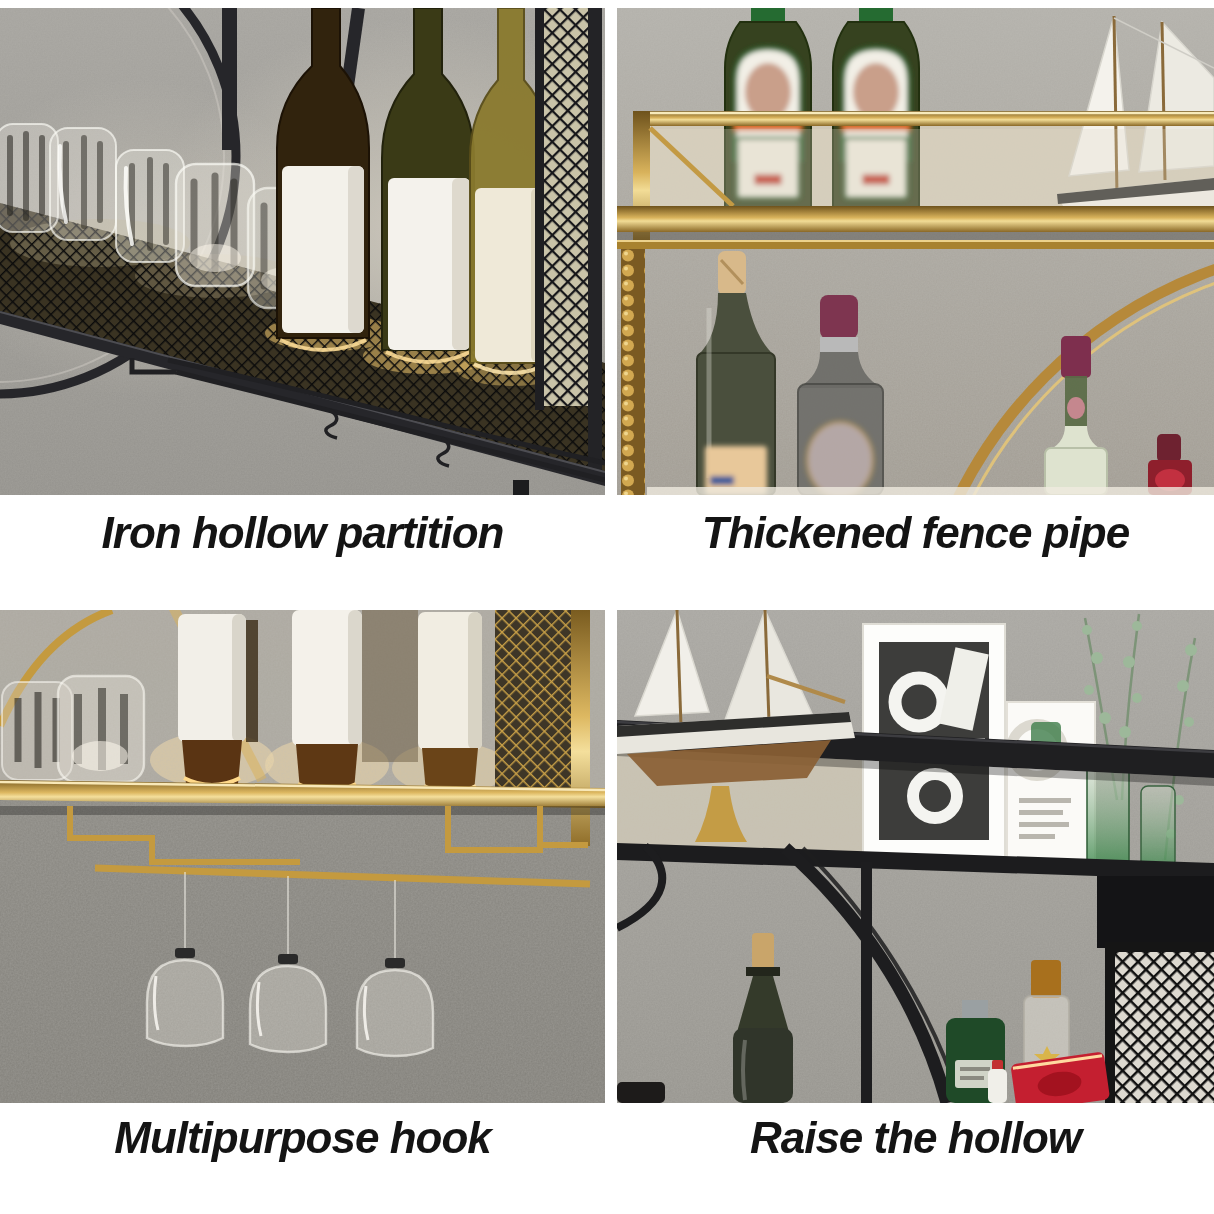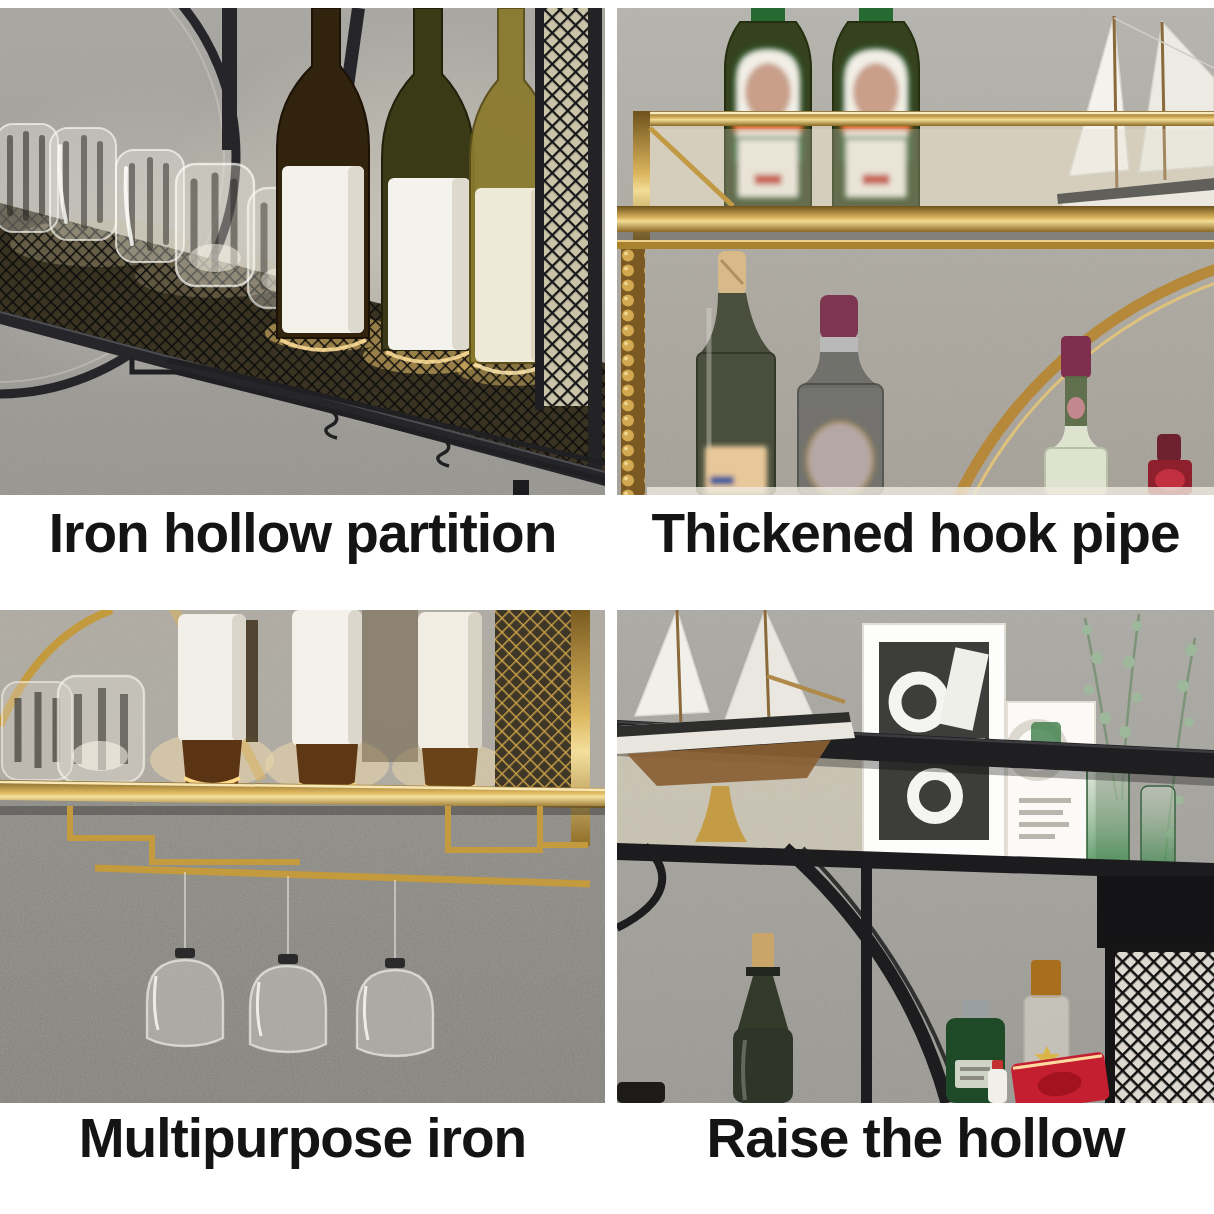--- a/index.html
+++ b/index.html
@@ -8,22 +8,22 @@
   }
   html,body{margin:0;padding:0;background:var(--page-bg);}
   .canvas{
     position:relative;width:1214px;height:1214px;background:var(--page-bg);
     overflow:hidden;font-family:"Liberation Sans",sans-serif;
   }
   .photo{position:absolute;overflow:hidden;background:#a5a39e;}
   .photo svg{display:block;}
   .cap{
     position:absolute;display:flex;align-items:center;justify-content:center;
-    font-weight:700;font-size:55px;letter-spacing:-1px;color:var(--caption-text);
-    font-family:"Liberation Sans",sans-serif;white-space:nowrap;
+    font-weight:700;font-size:44px;letter-spacing:-1px;color:var(--caption-text);
+    font-family:"Liberation Sans",sans-serif;white-space:nowrap;font-style:italic;
   }
   #ph-tl{left:0;top:8px;width:605px;height:487px;}
   #ph-tr{left:617px;top:8px;width:597px;height:487px;}
   #ph-bl{left:0;top:610px;width:605px;height:493px;}
   #ph-br{left:617px;top:610px;width:597px;height:493px;}
   #cap-1{left:0;top:498px;width:605px;height:70px;}
   #cap-2{left:617px;top:498px;width:597px;height:70px;}
   #cap-3{left:0;top:1106px;width:605px;height:64px;}
   #cap-4{left:617px;top:1106px;width:597px;height:64px;}
 </style>
@@ -537,17 +537,17 @@
         <g transform="rotate(-8 442 470)">
           <rect x="396" y="448" width="94" height="48" rx="6" fill="#c41f30"></rect>
           <line x1="398" y1="452" x2="488" y2="452" stroke="#ffd9a0" stroke-width="3"></line>
           <ellipse cx="442" cy="474" rx="22" ry="12" fill="#a3121f"></ellipse>
         </g>
       </g>
     </svg>
   </div>
 
   <div class="cap" id="cap-1">Iron hollow partition</div>
-  <div class="cap" id="cap-2">Thickened hook pipe</div>
-  <div class="cap" id="cap-3">Multipurpose iron</div>
+  <div class="cap" id="cap-2">Thickened fence pipe</div>
+  <div class="cap" id="cap-3">Multipurpose hook</div>
   <div class="cap" id="cap-4">Raise the hollow</div>
 
 </div>
 
 </body></html>

